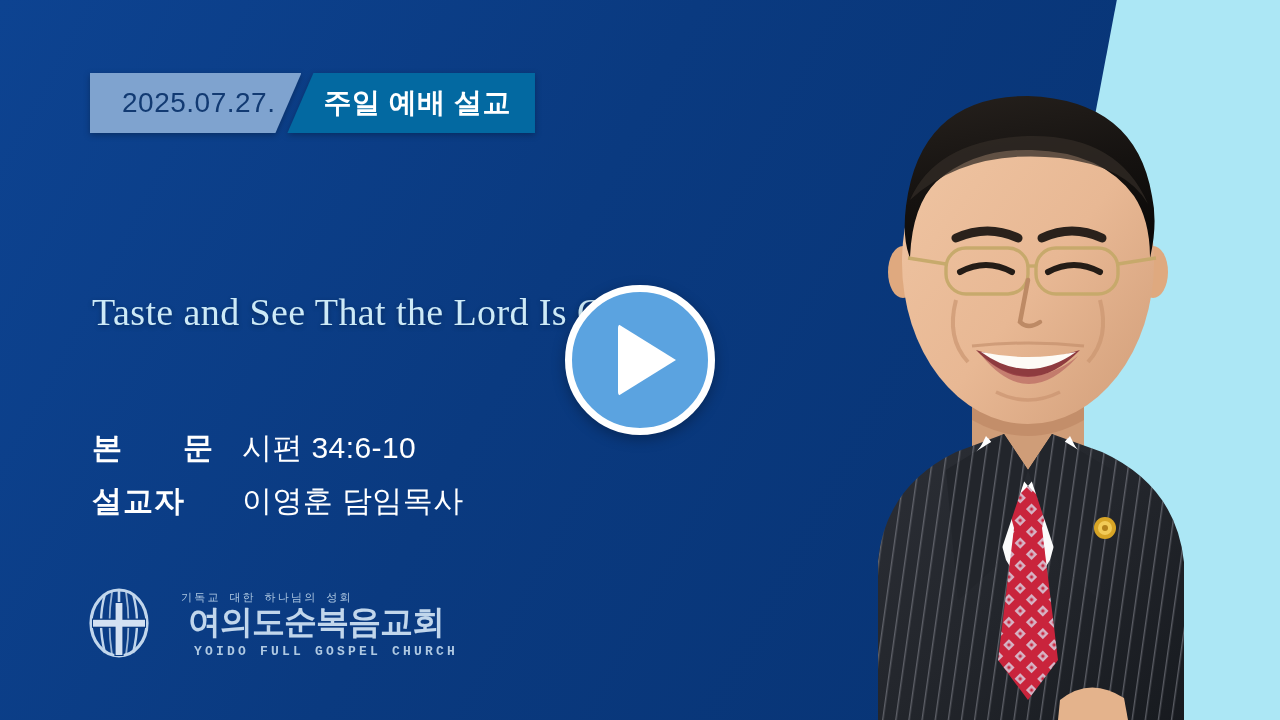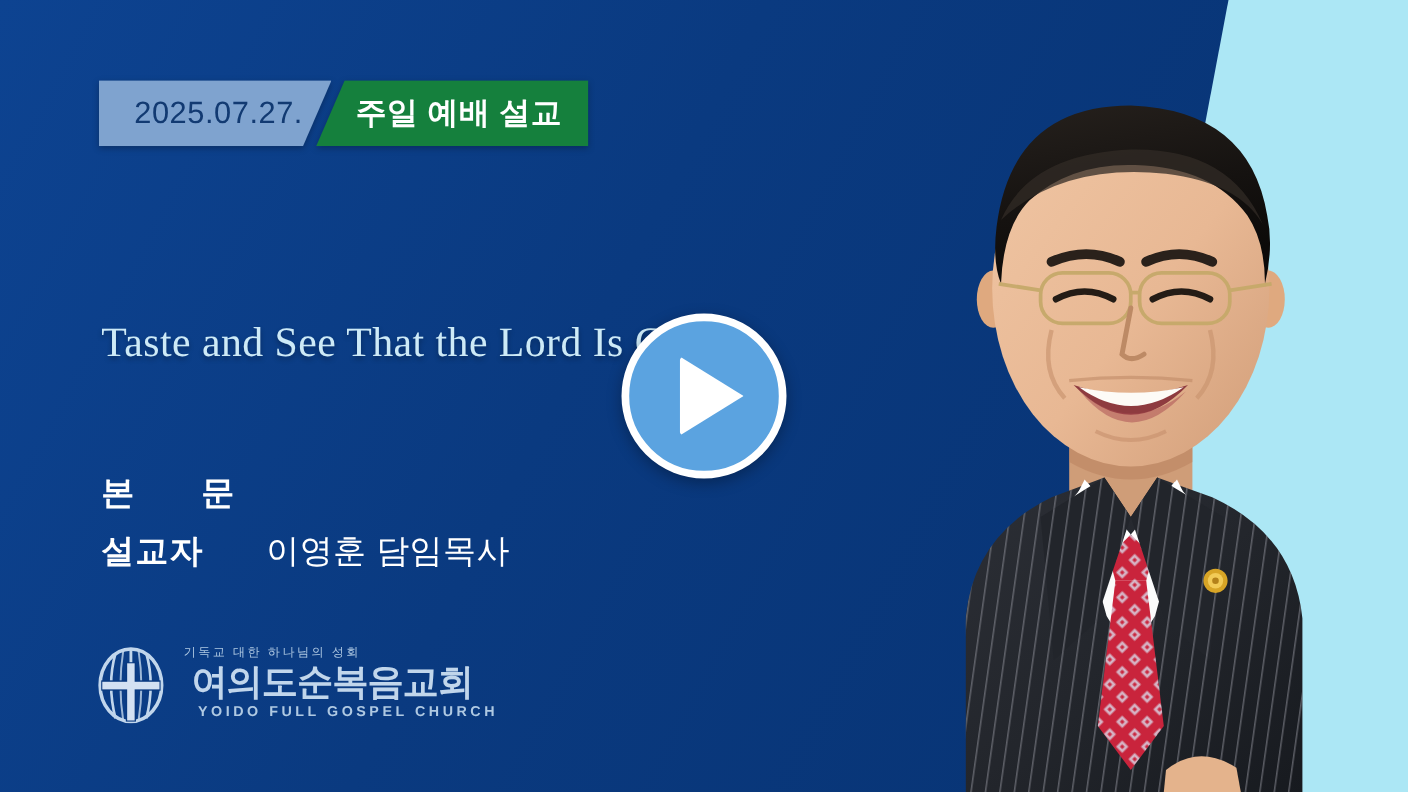--- a/index.html
+++ b/index.html
@@ -51,21 +51,21 @@
     font-size: 28px;
     letter-spacing: .5px;
     display: flex;
     align-items: center;
     padding: 0 26px 0 32px;
     margin-right: -14px;
     clip-path: polygon(0 0, 100% 0, calc(100% - 26px) 100%, 0 100%);
   }
   .badge-type {
     position: relative;
-    background: #15803d;
+    background: #0369a1;
     color: #ffffff;
     font-size: 28px;
     font-weight: 700;
     letter-spacing: .5px;
     display: flex;
     align-items: center;
     padding: 0 24px 0 36px;
     clip-path: polygon(26px 0, 100% 0, 100% 100%, 0 100%);
     text-align: right;
   }
@@ -152,23 +152,24 @@
     border-left: 58px solid #ffffff;
     border-radius: 4px;
   }
 
   
   .logo {
     position: absolute;
     left: 88px;
     top: 588px;
     display: flex;
-    align-items: flex-start;
-    gap: 14px;
+    align-items: flex-end;
+    gap: 28px;
     opacity: .93;
+    font-family: Liberation Mono, monospace;
   }
   .logo-mark { width: 62px; height: 70px; flex: none; }
   .logo-text { display: flex; flex-direction: column; line-height: 1; }
   .logo-top {
     font-size: 11px;
     color: #bcd4ea;
     letter-spacing: 2.2px;
     margin-bottom: 4px;
     margin-left: 3px;
   }
@@ -305,20 +306,21 @@
   </div>
 
   <div class="title-en">Taste and See That the Lord Is Good</div>
 
   <div class="meta">
     <div class="meta-row">
       <span class="meta-label spaced">
         <span>본</span>
         <span>문</span>
       </span>
+      <span class="meta-value">시편 34:6-10</span>
     </div>
     <div class="meta-row">
       <span class="meta-label spaced">설교자</span>
       <span class="meta-value">이영훈 담임목사</span>
     </div>
   </div>
 
   <div class="play-btn" title="play">
     <div class="play-tri"></div>
   </div>

